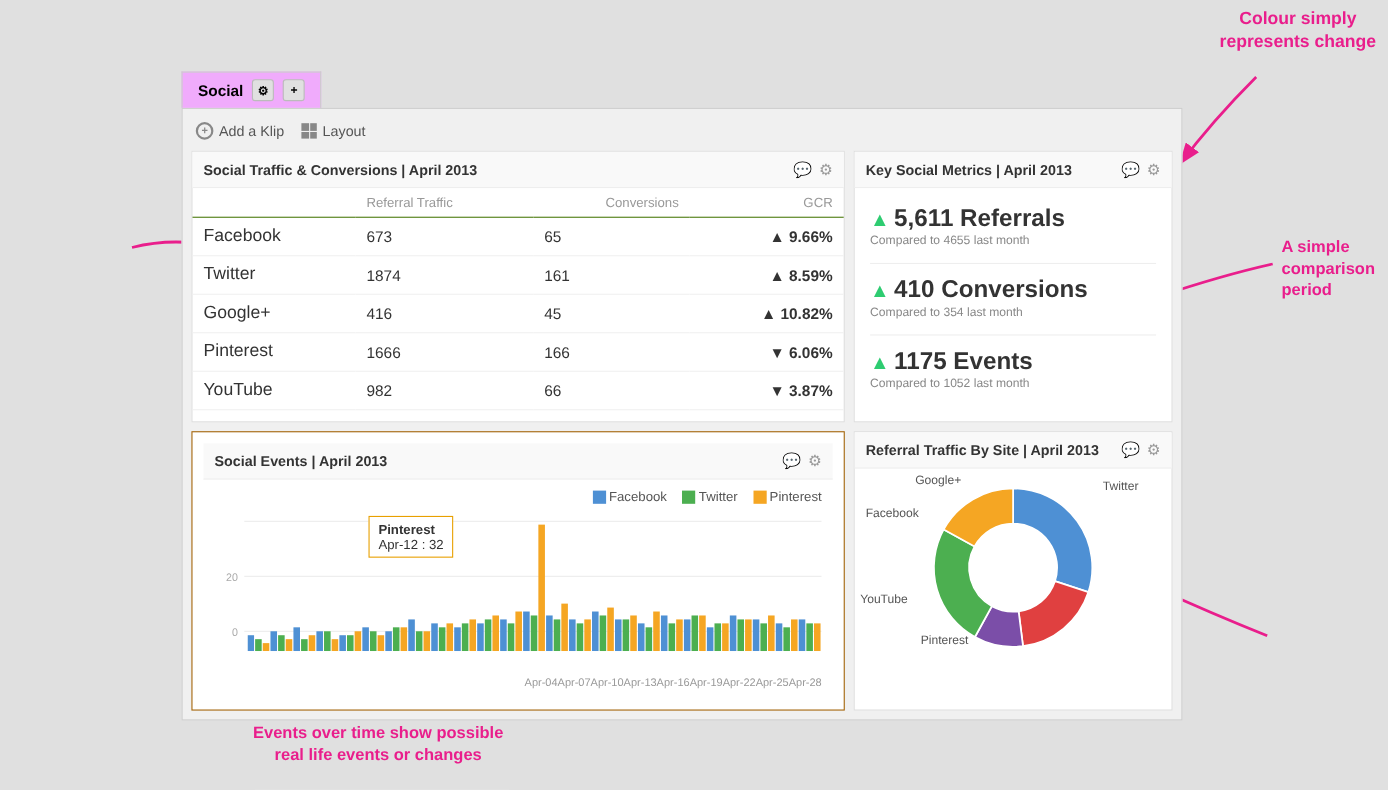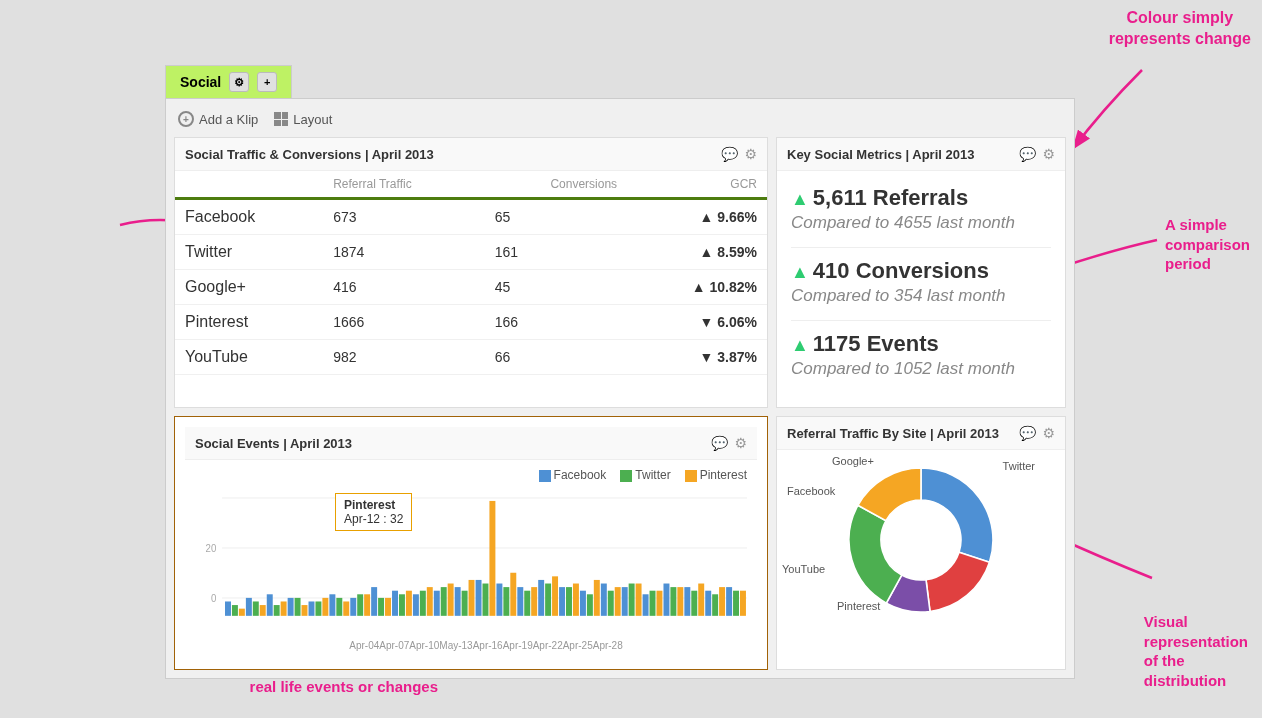--- a/index.html
+++ b/index.html
@@ -21,21 +21,21 @@
     }
 
     
     .tab-bar {
       display: flex;
       align-items: center;
       gap: 2px;
       margin-bottom: 0;
     }
     .tab-label {
-      background: #bef264;
+      background: #f0abfc;
       border: 1px solid #ccc;
       border-bottom: none;
       padding: 6px 14px;
       font-weight: bold;
       font-size: 14px;
       display: flex;
       align-items: center;
       gap: 8px;
     }
     .tab-label .gear-btn, .tab-label .plus-btn {
@@ -122,21 +122,21 @@
     .widget-action-icon {
       color: #999; cursor: pointer; font-size: 14px;
     }
 
     
     .traffic-table {
       width: 100%;
       border-collapse: collapse;
     }
     .traffic-table thead tr {
-      border-bottom: 3px solid #4d7c0f;
+      border-bottom: 1px solid #4d7c0f;
     }
     .traffic-table thead th {
       color: #999;
       font-weight: normal;
       font-size: 12px;
       padding: 6px 10px;
       text-align: right;
     }
     .traffic-table thead th:last-child { text-align: right; }
     .traffic-table thead th:nth-child(2) { text-align: left; }
@@ -166,24 +166,23 @@
       font-size: 22px;
       font-weight: bold;
       color: #333;
     }
     .metric-value .metric-arrow {
       color: #2ecc71;
       font-size: 18px;
       margin-right: 4px;
     }
     .metric-compare {
-      font-size: 17px;
+      font-size: 11px;
       color: #888;
       margin-top: 2px;
-      font-style: italic;
     }
     .metric-divider {
       border-top: 1px solid #eee;
       margin: 10px 0;
     }
 
     
     .bottom-row {
       display: grid;
       grid-template-columns: 1fr 290px;
@@ -214,21 +213,21 @@
     .chart-wrapper {
       position: relative;
       height: 150px;
     }
     .chart-svg {
       width: 100%;
       height: 100%;
     }
     .chart-x-labels {
       display: flex;
-      justify-content: center;
+      justify-content: flex-end;
       font-size: 10px;
       color: #999;
       padding: 2px 0 0 30px;
     }
 
     
     .tooltip-box {
       position: absolute;
       top: 5px;
       left: 140px;
@@ -319,23 +318,20 @@
 
 
   <div class="annotation right-middle" style="right:12px; top:215px; font-size:15px; text-align:left;">
     A simple<br>comparison<br>period
   </div>
 
   <div class="annotation bottom-center" style="bottom:22px; left:230px; font-size:15px; text-align:center;">
     Events over time show possible<br>real life events or changes
   </div>
 
-  <div class="annotation bottom-right" style="right:14px; bottom:28px; font-size:15px; text-align:left;">
-    Visual<br>representation<br>of the<br>distribution
-  </div>
 
   <svg class="arrow-svg" style="top:60px; right:20px; width:200px; height:120px;">
     <defs>
       <marker id="arrowhead1" markerWidth="8" markerHeight="6" refX="8" refY="3" orient="auto">
         <polygon points="0 0, 8 3, 0 6" fill="#e91e8c"></polygon>
       </marker>
     </defs>
     <path d="M 100 10 Q 60 50 30 90" stroke="#e91e8c" stroke-width="2.5" fill="none" marker-end="url(#arrowhead1)"></path>
   </svg>
 
@@ -596,21 +592,21 @@
                     <rect x="511.14285714285717" y="100.28571428571429" width="6.171428571428572" height="29.71428571428571" fill="#f5a623"></rect>
                     <rect x="518.4000000000001" y="100.28571428571429" width="6.171428571428572" height="29.71428571428571" fill="#4e90d4"></rect>
                     <rect x="525.5714285714287" y="104" width="6.171428571428572" height="26" fill="#4caf50"></rect>
                     <rect x="532.7428571428572" y="104" width="6.171428571428572" height="26" fill="#f5a623"></rect>
                   </svg></div>
             </div>
             <div class="chart-x-labels" id="chart-x-labels">
                 <span>Apr-04</span>
                 <span>Apr-07</span>
                 <span>Apr-10</span>
-                <span>May-13</span>
+                <span>Apr-13</span>
                 <span>Apr-16</span>
                 <span>Apr-19</span>
                 <span>Apr-22</span>
                 <span>Apr-25</span>
                 <span>Apr-28</span>
               </div>
           </div>
         </div>
 
         <div class="widget-card">

